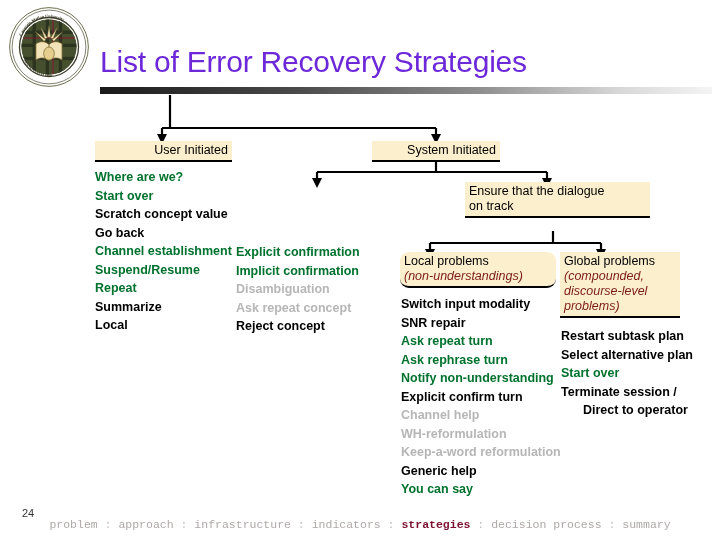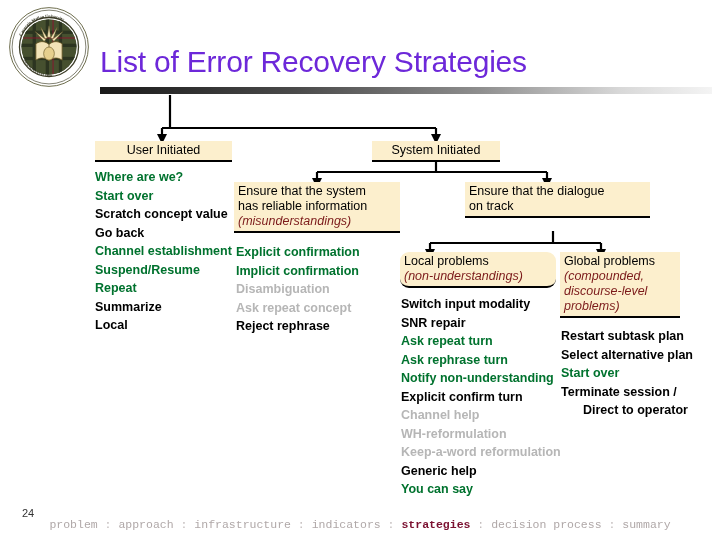--- a/index.html
+++ b/index.html
@@ -63,21 +63,21 @@
     position: absolute;
     background: #fcefcd;
     color: #000000;
     font-family: "Liberation Sans", sans-serif;
     font-size: 12.5px;
     line-height: 15px;
     border-bottom: 2.5px solid #000000;
     box-sizing: border-box;
     padding: 2px 4px 2px 4px;
   }
-  .hbox.center { text-align: center; }
+  .hbox.center { text-align: right; }
   .hbox .sub {
     font-style: italic;
     color: #7b1a1a;
   }
 
   
   .lst {
     position: absolute;
     font-family: "Liberation Sans", sans-serif;
     font-size: 12.5px;
@@ -201,25 +201,20 @@
   </svg>
 
   <div class="hbox center" style="left:95px; top:141px; width:137px;">
     <span>User Initiated</span>
   </div>
 
   <div class="hbox center" style="left:372px; top:141px; width:128px;">
     <span>System Initiated</span>
   </div>
 
-  <div class="hbox" style="left:234px; top:182px; width:166px;">
-    <div>Ensure that the system</div>
-    <div>has reliable information</div>
-    <div class="sub">(misunderstandings)</div>
-  </div>
 
   <div class="hbox" style="left:465px; top:182px; width:185px;">
     <div>Ensure that the dialogue</div>
     <div>on track</div>
   </div>
 
   <div class="hbox" style="left:400px; top:252px; width:156px;border-radius:9px;">
     <div>Local problems</div>
     <div class="sub">(non-understandings)</div>
   </div>
@@ -241,21 +236,21 @@
       <span class="it c-green">Repeat</span>
       <span class="it c-black">Summarize</span>
       <span class="it c-black">Local</span>
     </div>
 
   <div class="lst" id="list-mis" style="left:236px; top:243px;">
       <span class="it c-green">Explicit confirmation</span>
       <span class="it c-green">Implicit confirmation</span>
       <span class="it c-gray">Disambiguation</span>
       <span class="it c-gray">Ask repeat concept</span>
-      <span class="it c-black">Reject rephrase</span>
+      <span class="it c-black">Reject concept</span>
     </div>
 
   <div class="lst" id="list-local" style="left:401px; top:295px;">
       <span class="it c-black">Switch input modality</span>
       <span class="it c-black">SNR repair</span>
       <span class="it c-green">Ask repeat turn</span>
       <span class="it c-green">Ask rephrase turn</span>
       <span class="it c-green">Notify non-understanding</span>
       <span class="it c-black">Explicit confirm turn</span>
       <span class="it c-gray">Channel help</span>

